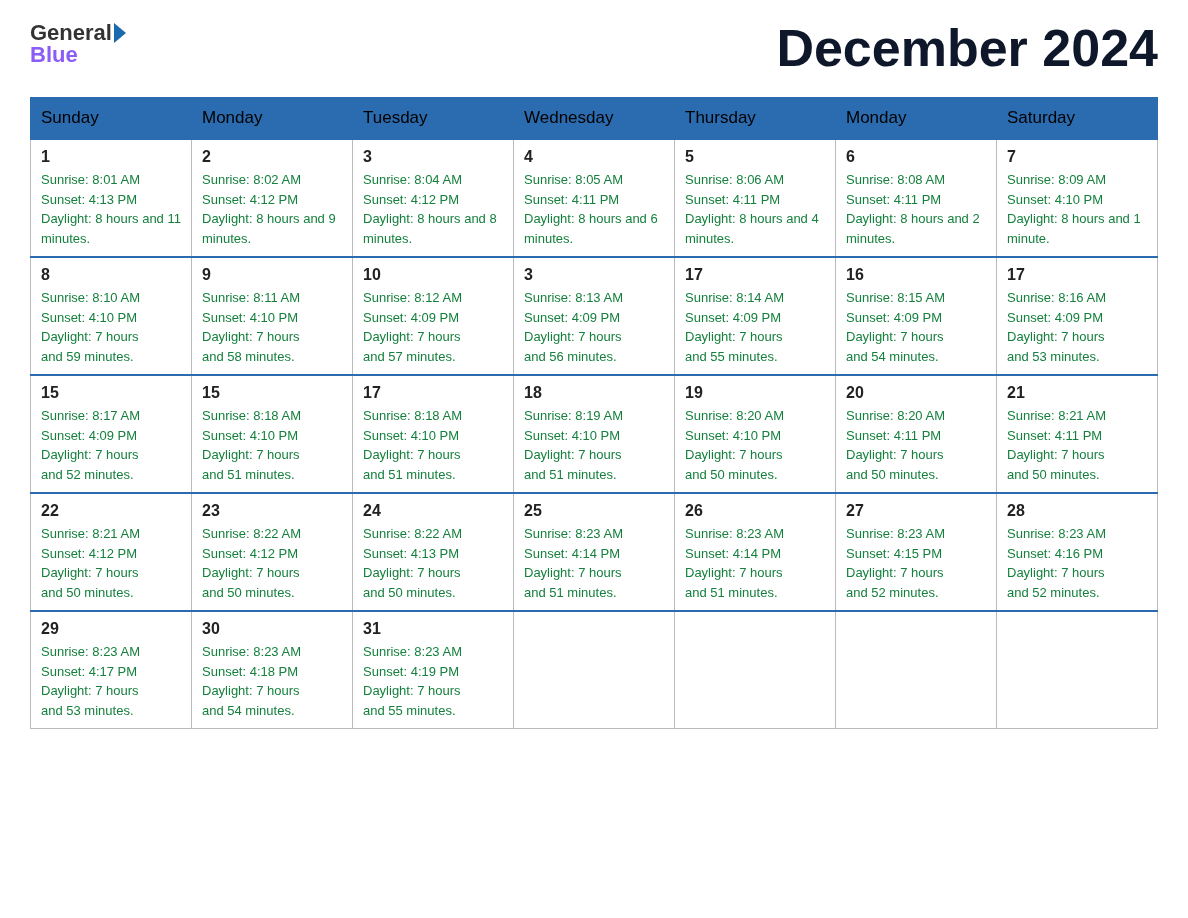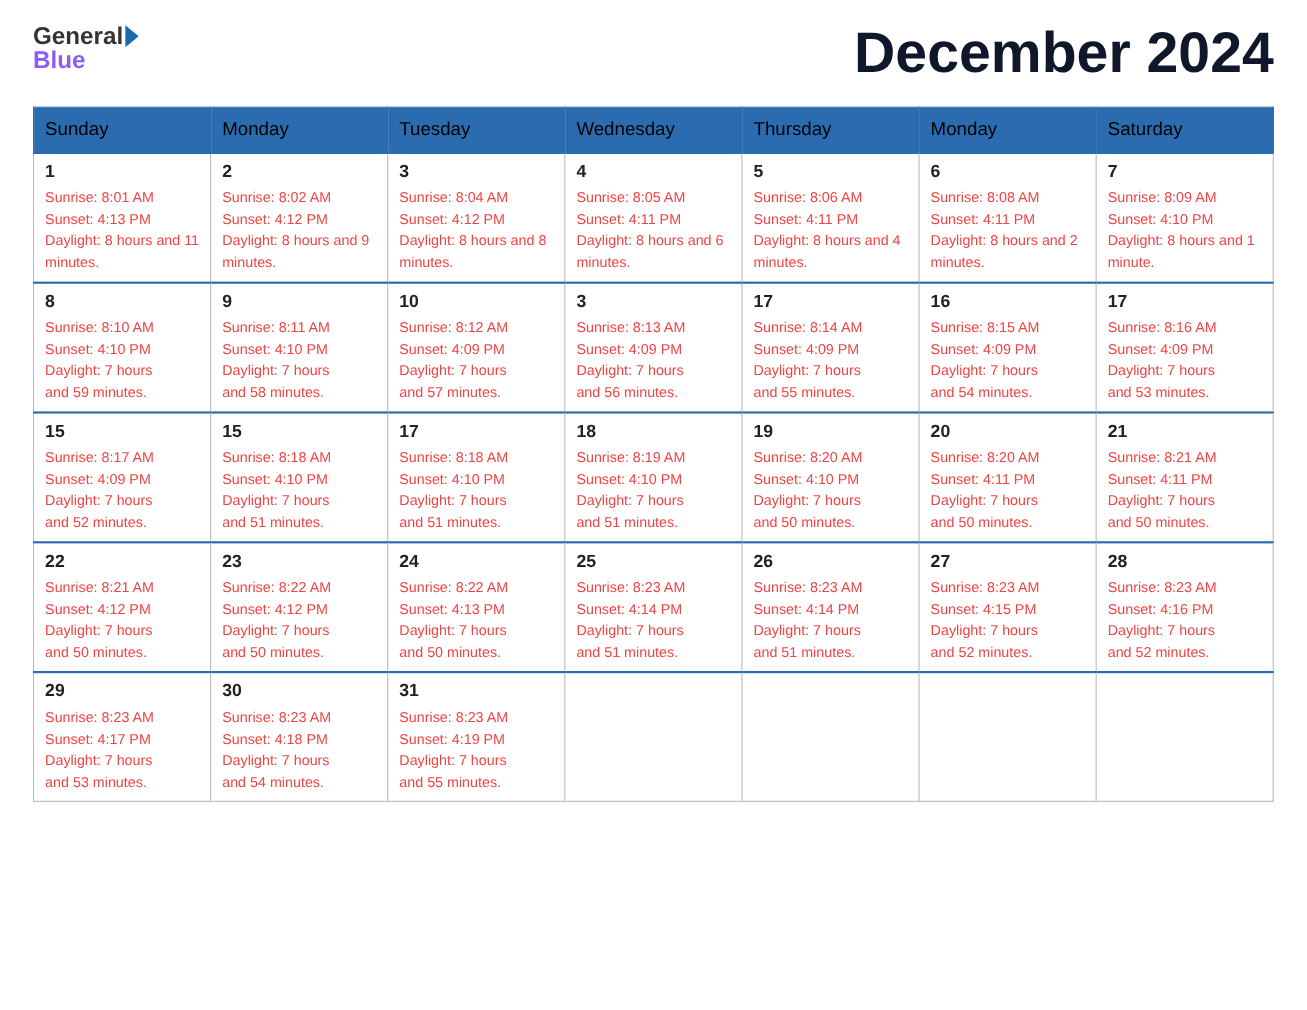--- a/index.html
+++ b/index.html
@@ -81,21 +81,21 @@
       min-height: 100px;
     }
     .day-num {
       font-size: 16px;
       font-weight: bold;
       color: #222;
       margin-bottom: 4px;
     }
     .day-info {
       font-size: 13px;
-      color: #ef4444;
+      color: #15803d;
       line-height: 1.5;
     }
     .empty-cell {
       background: #fff;
     }
     .week-row td {
       background: #fff;
     }
     
     .calendar tbody tr:not(:last-child) td {

